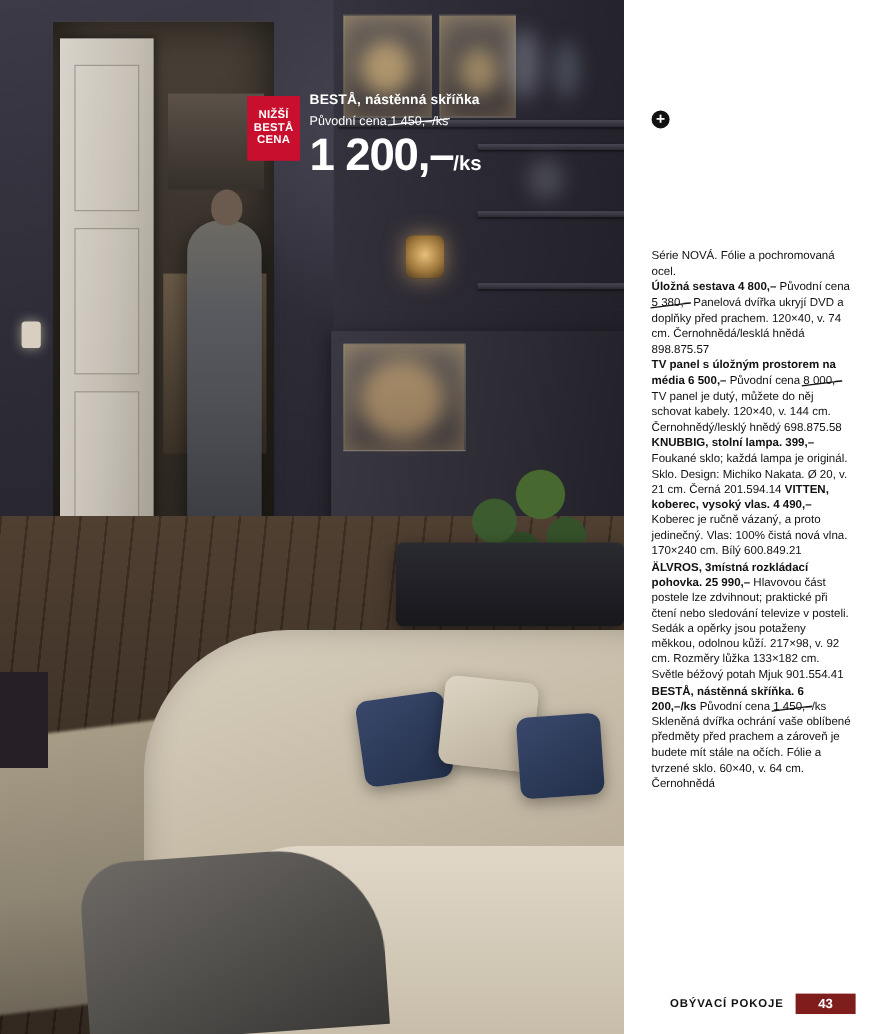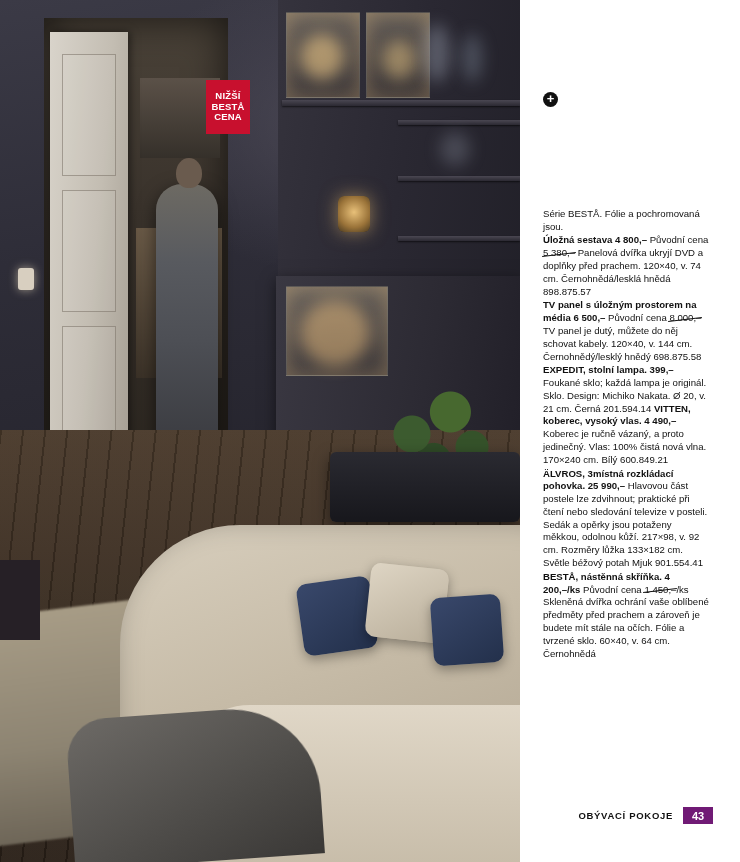--- a/index.html
+++ b/index.html
@@ -346,35 +346,35 @@
     top: 54%;
     height: 0.9px;
     background: #111111;
     transform: rotate(-7deg);
   }
 
   
   .footer {
     position: absolute;
     right: 27px;
-    bottom: 38px;
+    bottom: 17px;
     display: flex;
     align-items: center;
     gap: 10px;
   }
   .footer-label {
     font-size: 9.5px;
     font-weight: 700;
     letter-spacing: 0.7px;
     color: #111111;
   }
   .page-num {
-    width: 30px;
+    width: 50px;
     height: 17px;
-    background: #701a75;
+    background: #7f1d1d;
     color: #ffffff;
     font-size: 11px;
     font-weight: 700;
     display: flex;
     align-items: center;
     justify-content: center;
   }
 </style>
 </head>
 <body>
@@ -433,38 +433,48 @@
     <div class="cushion cushion-blue" style="left:432px; top:596px; width:70px; height:68px; transform:rotate(-4deg);"></div>
     <div class="throw"></div>
     <div style="position:absolute; left:0; top:560px; width:40px; height:80px; background:#262026;"></div>
 
     <div class="price-flag">
       <span>NIŽŠÍ</span>
       <span>BESTÅ</span>
       <span>CENA</span>
     </div>
 
+    <div class="price-block">
+      <p class="price-name">BESTÅ, nástěnná skříňka</p>
+      <p class="price-old">
+        <span>Původní cena</span>
+        <span class="strike">1 450,–/ks</span>
+      </p>
+      <div class="price-big">
+        <span>1 200,–</span><span class="unit">/ks</span>
+      </div>
+    </div>
   </div>
 
   <div class="textcol">
     <div class="plus-badge">+</div>
 
     <div class="body">
-      <p>Série BESTÅ. Fólie a pochromovaná jsou.</p>
+      <p>Série NOVÁ. Fólie a pochromovaná ocel.</p>
 
       <p><b>Úložná sestava 4 800,–</b> Původní cena <span class="s">5 380,–</span> Panelová dvířka ukryjí DVD a doplňky před prachem. 120×40, v. 74 cm. Černohnědá/lesklá hnědá 898.875.57</p>
 
       <p><b>TV panel s úložným prostorem na média 6 500,–</b> Původní cena <span class="s">8 000,–</span> TV panel je dutý, můžete do něj schovat kabely. 120×40, v. 144 cm. Černohnědý/lesklý hnědý 698.875.58</p>
 
-      <p><b>EXPEDIT, stolní lampa. 399,–</b> Foukané sklo; každá lampa je originál. Sklo. Design: Michiko Nakata. Ø 20, v. 21 cm. Černá 201.594.14 <b>VITTEN, koberec, vysoký vlas. 4 490,–</b> Koberec je ručně vázaný, a proto jedinečný. Vlas: 100% čistá nová vlna. 170×240 cm. Bílý 600.849.21</p>
+      <p><b>KNUBBIG, stolní lampa. 399,–</b> Foukané sklo; každá lampa je originál. Sklo. Design: Michiko Nakata. Ø 20, v. 21 cm. Černá 201.594.14 <b>VITTEN, koberec, vysoký vlas. 4 490,–</b> Koberec je ručně vázaný, a proto jedinečný. Vlas: 100% čistá nová vlna. 170×240 cm. Bílý 600.849.21</p>
 
 
       <p><b>ÄLVROS, 3místná rozkládací pohovka. 25 990,–</b> Hlavovou část postele lze zdvihnout; praktické při čtení nebo sledování televize v posteli. Sedák a opěrky jsou potaženy měkkou, odolnou kůží. 217×98, v. 92 cm. Rozměry lůžka 133×182 cm. Světle béžový potah Mjuk 901.554.41</p>
 
-      <p><b>BESTÅ, nástěnná skříňka. 4 200,–/ks</b> Původní cena <span class="s">1 450,–</span>/ks Skleněná dvířka ochrání vaše oblíbené předměty před prachem a zároveň je budete mít stále na očích. Fólie a tvrzené sklo. 60×40, v. 64 cm. Černohnědá</p>
+      <p><b>BESTÅ, nástěnná skříňka. 6 200,–/ks</b> Původní cena <span class="s">1 450,–</span>/ks Skleněná dvířka ochrání vaše oblíbené předměty před prachem a zároveň je budete mít stále na očích. Fólie a tvrzené sklo. 60×40, v. 64 cm. Černohnědá</p>
     </div>
   </div>
 
   <div class="footer">
     <div class="footer-label">OBÝVACÍ POKOJE</div>
     <div class="page-num">43</div>
   </div>
 
 </div>
 

